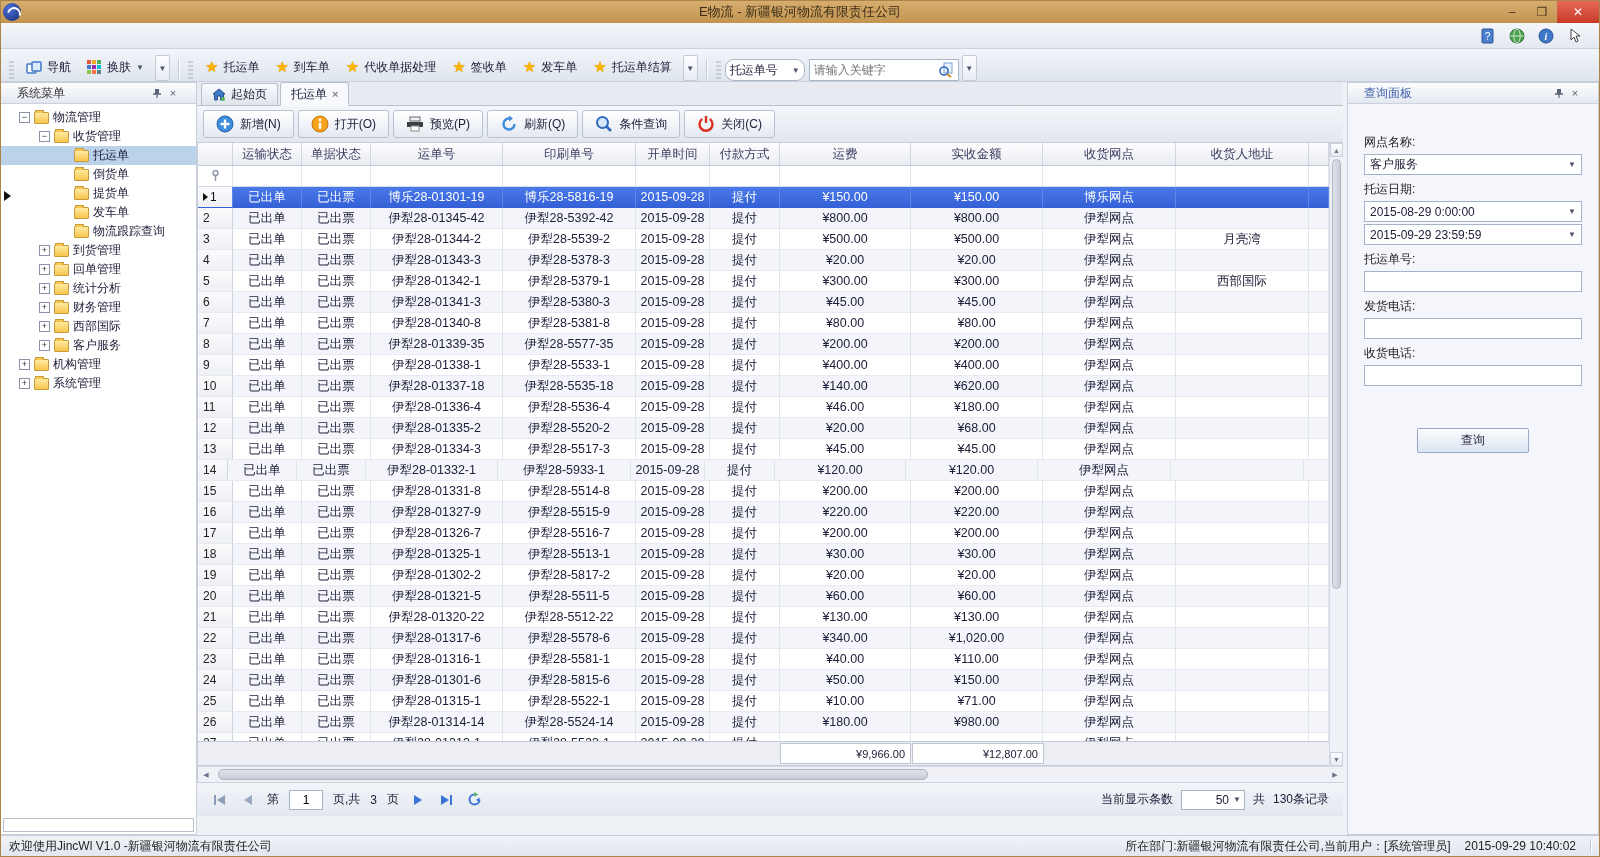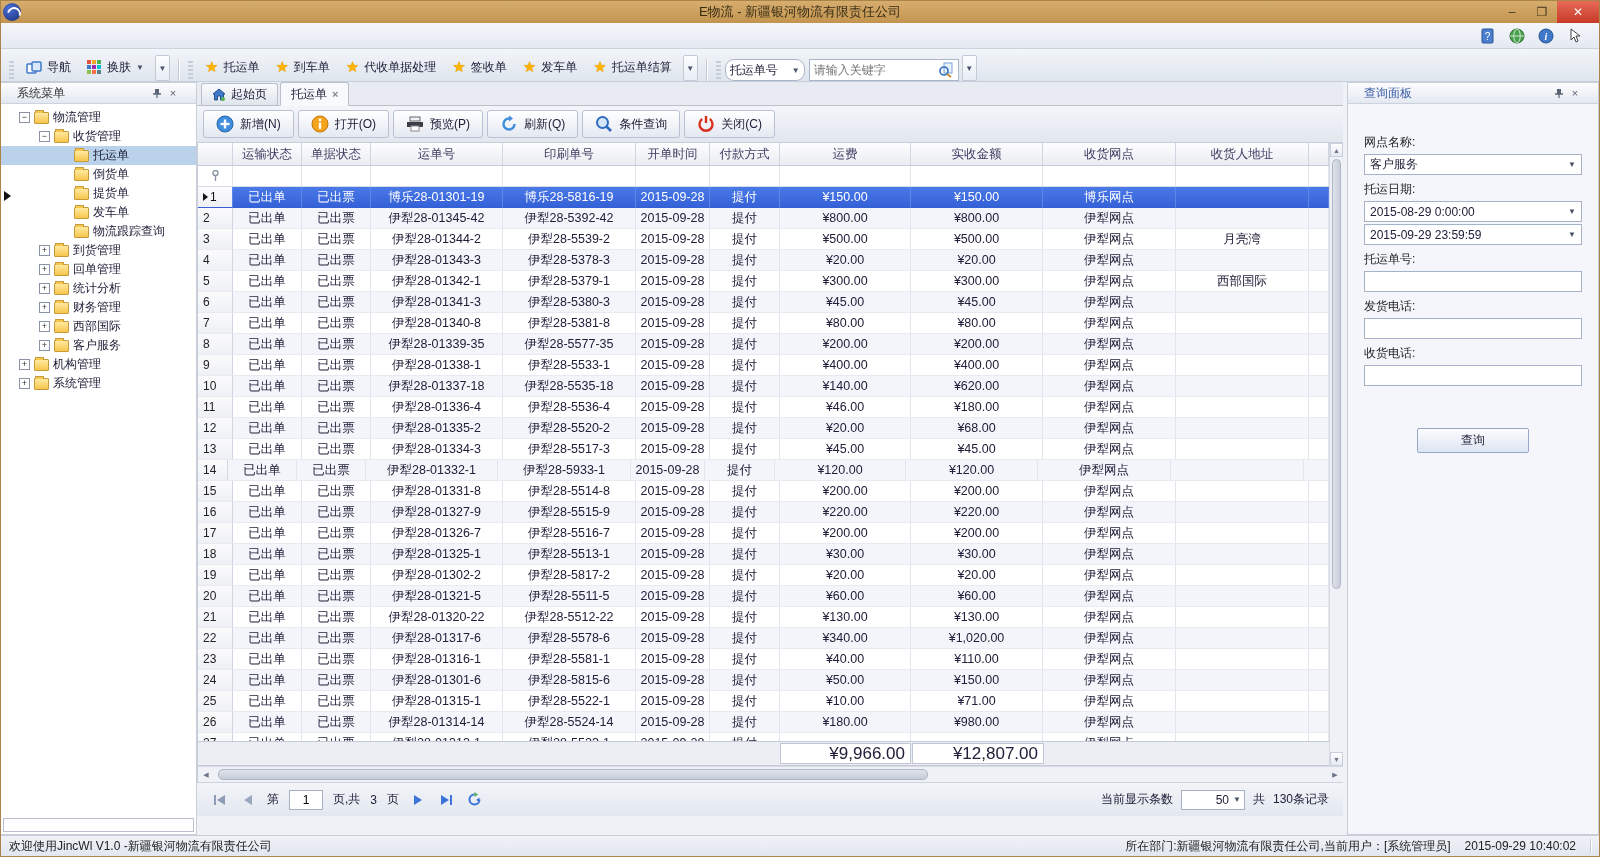--- a/index.html
+++ b/index.html
@@ -68,21 +68,21 @@
   .grid-body { overflow:hidden; position:relative; }
   .row { display:flex; height:21px; background:#fff; }
   .row.alt { background:#f4f5fa; }
   .row.selected { background:linear-gradient(#4a79e8,#3360d6); color:#fff; }
   .cell { border-right:1px solid #e2e5ec; border-bottom:1px solid #e7eaf0; display:flex; align-items:center; justify-content:center; flex:none; overflow:hidden; white-space:nowrap; font-size:12.5px; }
   .row.selected .cell { border-right-color:#5d86e8; border-bottom-color:#3360d6; }
   .cell.rownum { background:linear-gradient(#fbfbfc,#eef0f5); color:#222; justify-content:flex-start; padding-left:5px; border-right:1px solid #cfd5e1; font-size:12px; }
   .row.selected .cell.rownum { color:#111; }
   .rowmark { width:0; height:0; border-top:4px solid transparent; border-bottom:4px solid transparent; border-left:5px solid #111; margin-right:2px; }
   .summary { height:25px; background:#eceef3; border-top:1px solid #c3cad8; border-bottom:1px solid #c3cad8; display:flex; align-items:center; position:relative; }
-  .sum-box { height:21px; background:#fff; border:1px solid #bfc6d4; display:flex; align-items:center; justify-content:flex-end; padding-right:5px; font-size:17px; }
+  .sum-box { height:21px; background:#fff; border:1px solid #bfc6d4; display:flex; align-items:center; justify-content:flex-end; padding-right:5px; font-size:11px; }
   
   .vscroll { position:absolute; top:0; right:0; width:14px; background:#f0f1f6; border-left:1px solid #d6dae4; }
   .sb-btn { height:14px; display:flex; align-items:center; justify-content:center; font-size:7px; color:#6b7488; background:linear-gradient(#fcfdfe,#e6eaf1); border:1px solid #c9cfdb; }
   .v-thumb { position:absolute; left:2px; right:2px; top:16px; height:430px; border-radius:5px; background:linear-gradient(90deg,#dfe3ea,#c6ccd8); border:1px solid #aeb6c4; }
   .hscroll { height:16px; background:#f0f1f6; border-top:1px solid #d6dae4; position:relative; display:flex; }
   .hs-btn { width:16px; height:100%; display:flex; align-items:center; justify-content:center; font-size:7px; color:#6b7488; }
   .h-thumb { position:absolute; left:20px; top:2px; height:11px; width:62%; border-radius:5px; background:linear-gradient(#dfe3ea,#c6ccd8); border:1px solid #aeb6c4; }
 
   
   .pager { height:34px; background:linear-gradient(#f2f4f8,#e3e8f0); border-top:1px solid #cdd3de; display:flex; align-items:center; padding:0 14px; gap:10px; }

